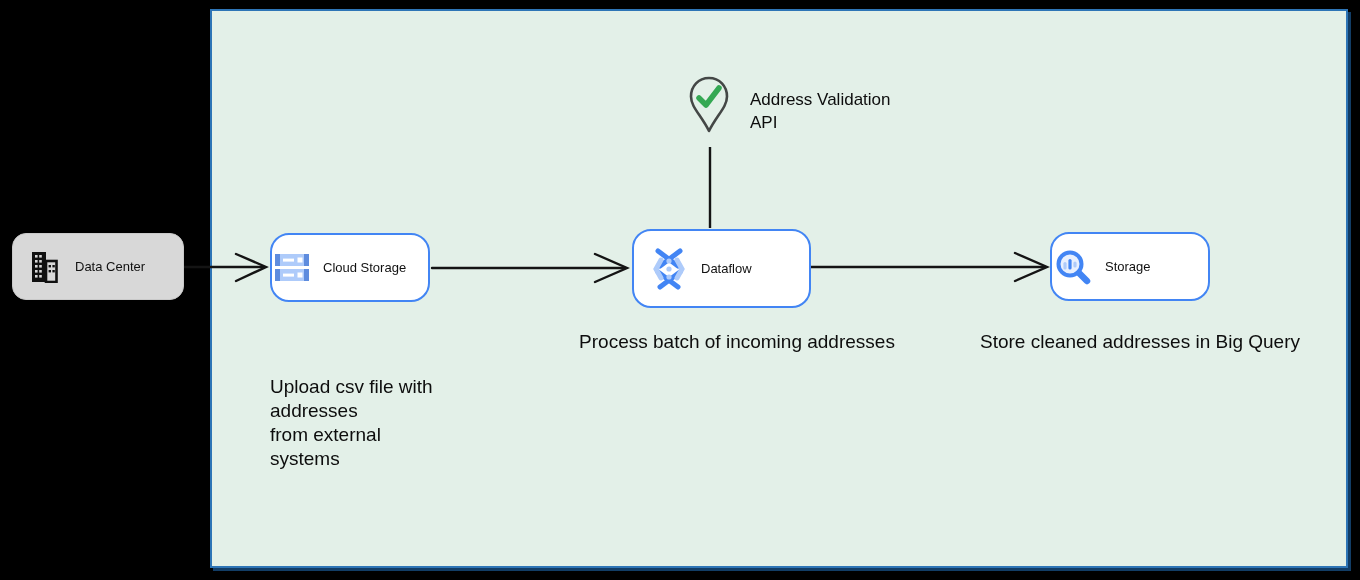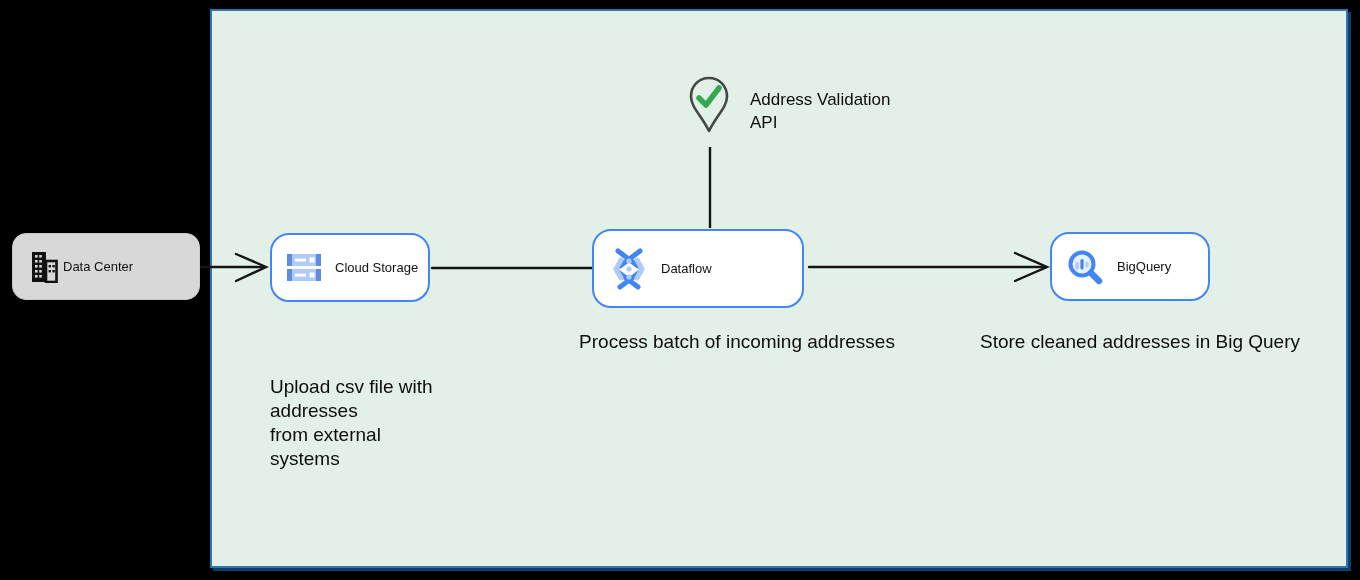--- a/index.html
+++ b/index.html
@@ -12,33 +12,33 @@
   
   .panel{
     position:absolute;left:210px;top:9px;width:1134px;height:555px;
     background:#E3F0E8;
     border:2px solid #2E75B6;
     box-shadow:3px 3px 0 #123d66;
   }
   
   .node{
     position:absolute;display:flex;align-items:center;
-    box-sizing:border-box;padding:0 14px;gap:13px;
+    box-sizing:border-box;padding:0 2px;gap:13px;
     background:#ffffff;border:2px solid #4285F4;border-radius:19px;
   }
   .node-label{font-size:13px;color:#111;white-space:nowrap;}
   .node-icon{flex:0 0 auto;display:flex;align-items:center;justify-content:center;}
 
   .datacenter{
-    left:12px;top:233px;width:188px;height:67px;
+    left:12px;top:233px;width:172px;height:67px;
     background:#D8D8D8;border:1px solid #c9c9c9;border-radius:14px;
-    gap:4px;padding:0 16px;
+    gap:16px;padding:0 16px;
   }
   .cloudstorage{left:270px;top:233px;width:160px;height:69px;}
-  .dataflow{left:592px;top:229px;width:212px;height:79px;padding-left:16px;}
+  .dataflow{left:632px;top:229px;width:179px;height:79px;padding-left:16px;}
   .bigquery{left:1050px;top:232px;width:160px;height:69px;}
 
   
   .wires{position:absolute;left:0;top:0;width:1360px;height:580px;pointer-events:none;}
 
   
   .pin{position:absolute;left:684px;top:75px;width:50px;height:62px;}
 
   .api-label{
     position:absolute;left:750px;top:88px;
@@ -151,21 +151,21 @@
     <svg width="38" height="38" viewBox="0 0 38 38">
       <circle cx="16" cy="16" r="11.5" fill="#E8F0FE" stroke="#4285F4" stroke-width="4"></circle>
       <line x1="25" y1="25" x2="33" y2="33" stroke="#4285F4" stroke-width="6.5" stroke-linecap="round"></line>
       <g stroke-linecap="round">
         <line x1="11" y1="15.5" x2="11" y2="20" stroke="#AECBFA" stroke-width="3.2"></line>
         <line x1="16" y1="12.5" x2="16" y2="20" stroke="#4285F4" stroke-width="3.2"></line>
         <line x1="21" y1="15" x2="21" y2="18" stroke="#AECBFA" stroke-width="3.2"></line>
       </g>
     </svg>
   </span>
-  <span class="node-label">BigQuery</span>
+  <span class="node-label">Storage</span>
 </div>
 
 <div class="pin">
   <svg width="50" height="62" viewBox="0 0 50 62">
     <path d="M25,3 C14.5,3 7,11 7,21.5 C7,32 17,40 25,56 C33,40 43,32 43,21.5 C43,11 35.5,3 25,3 Z" fill="none" stroke="#444746" stroke-width="2.6" stroke-linejoin="round"></path>
     <path d="M15,23 L22,30 L35,13" fill="none" stroke="#34A853" stroke-width="5.5" stroke-linecap="round" stroke-linejoin="round"></path>
   </svg>
 </div>
 <div class="api-label">Address Validation
 API</div>

